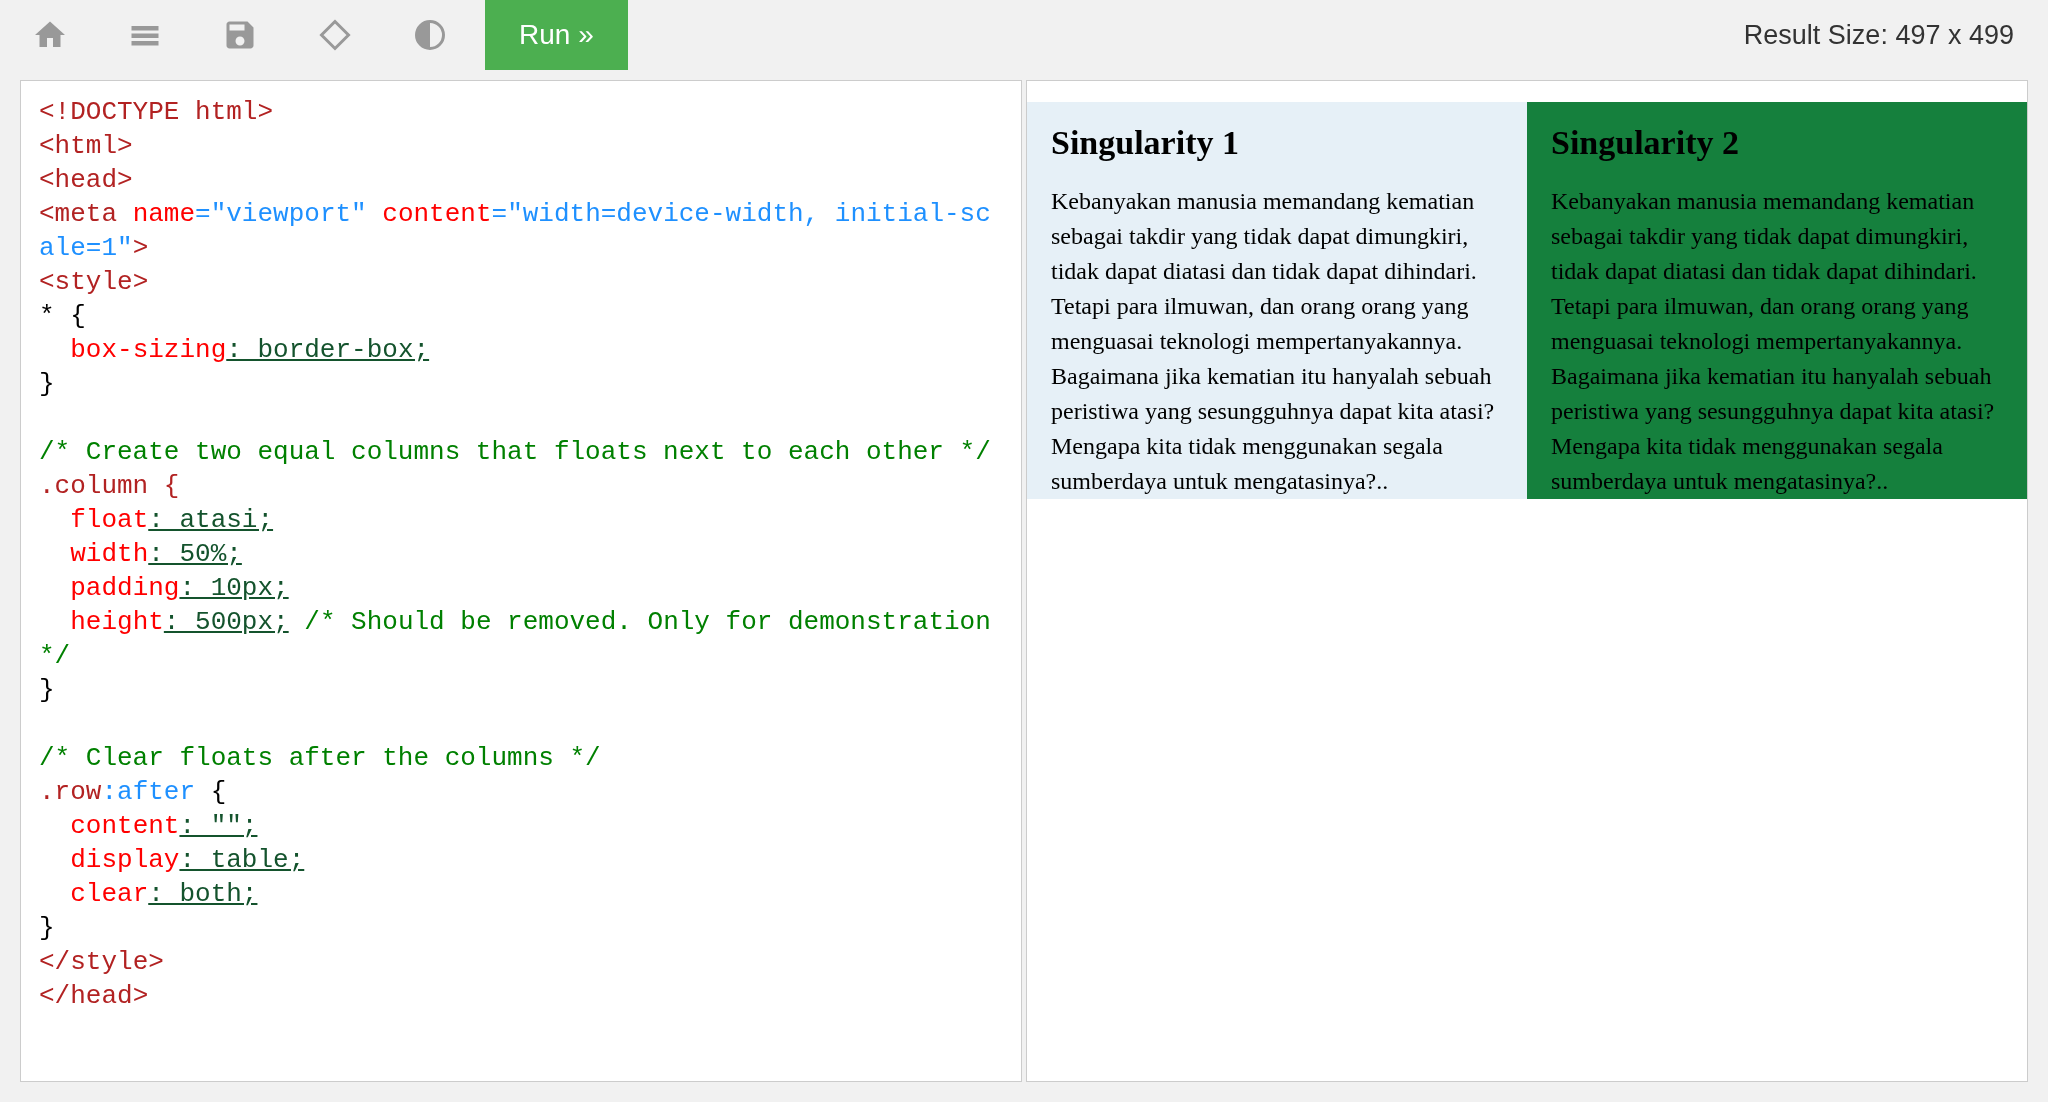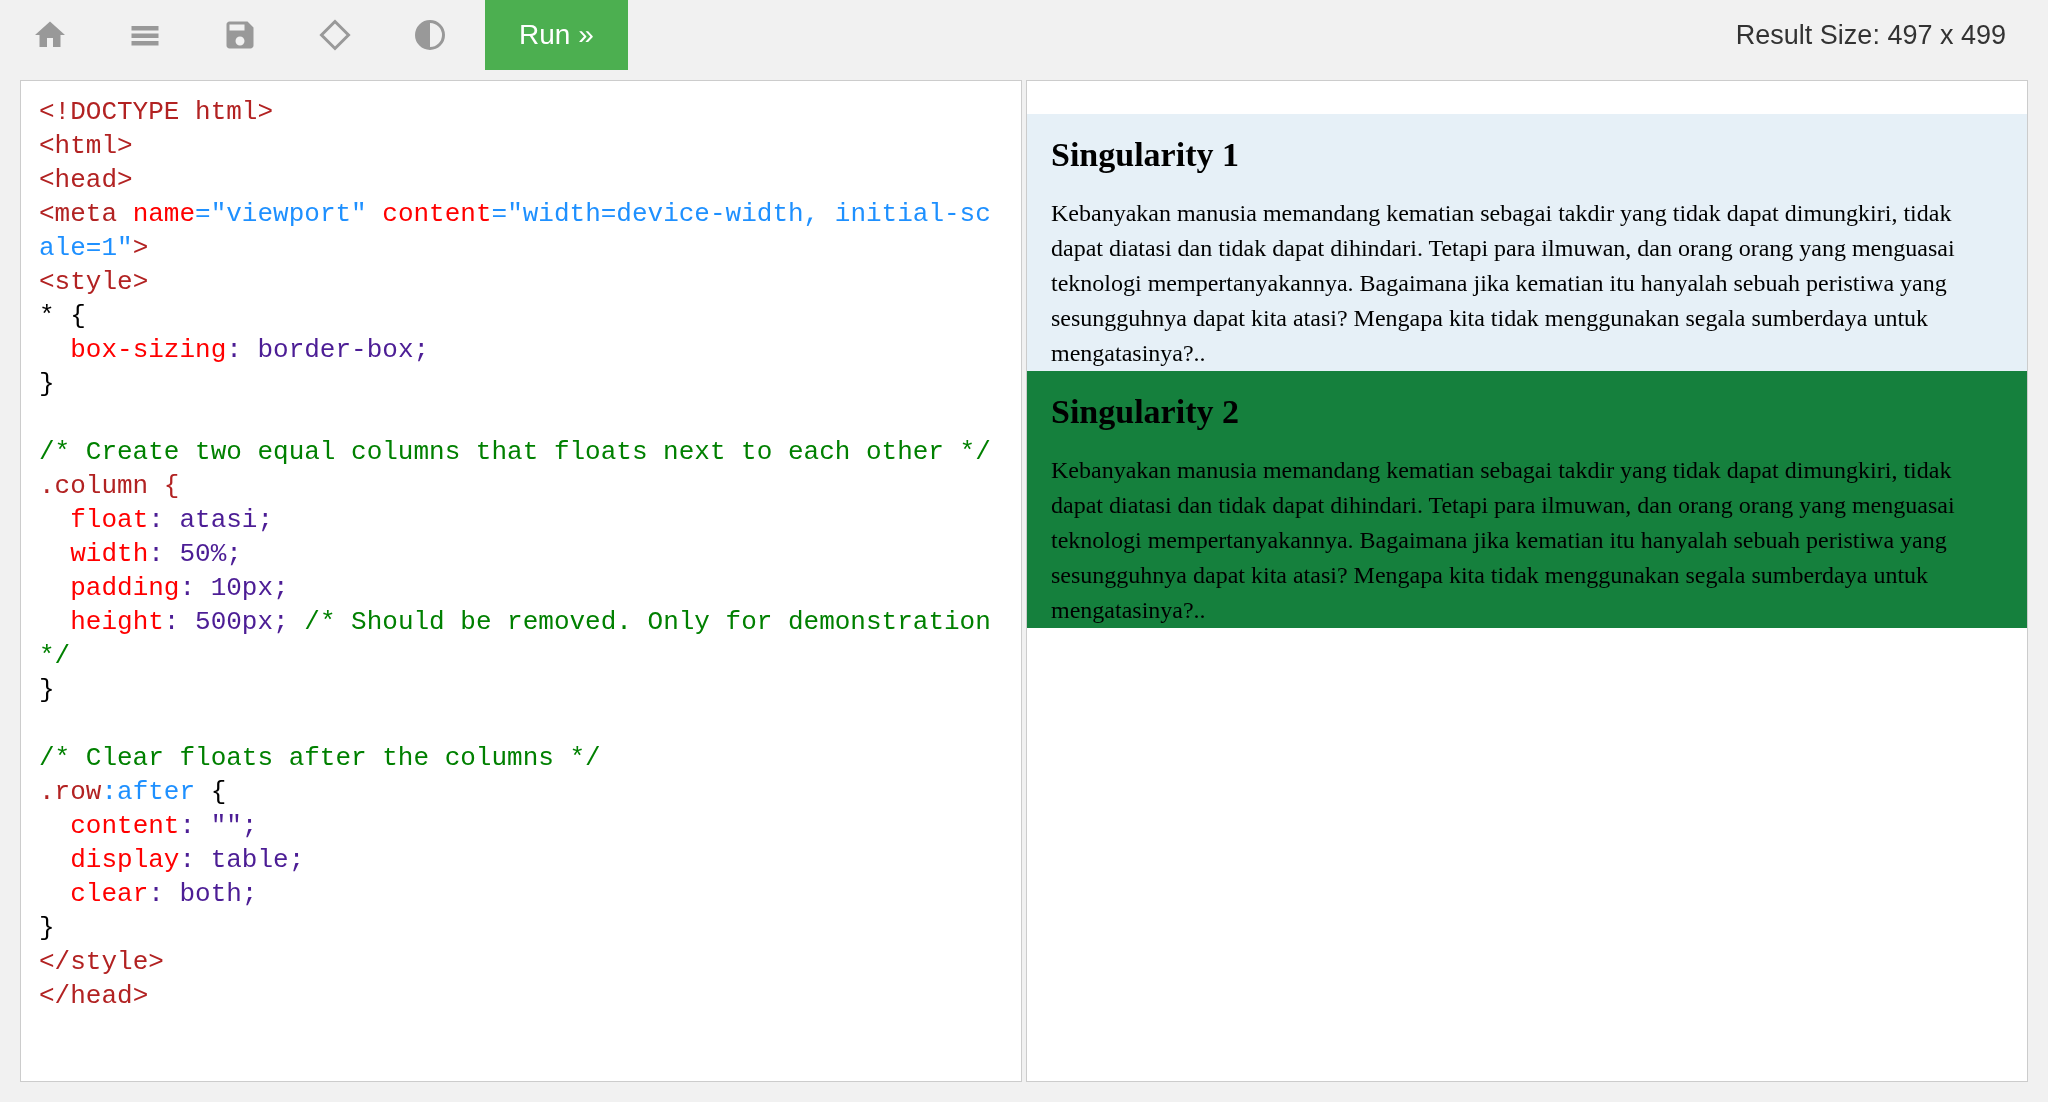--- a/index.html
+++ b/index.html
@@ -35,21 +35,21 @@
   height: 70px;
   padding: 0 34px;
   display: flex;
   align-items: center;
   font-size: 28px;
   cursor: pointer;
   margin-left: -10px;
 }
 .result-size {
   position: absolute;
-  right: 42px;
+  right: 34px;
   font-size: 27px;
   color: #333;
 }
 .main {
   display: flex;
   padding: 10px 20px 20px 20px;
   gap: 4px;
   height: calc(100% - 70px);
 }
 .pane {
@@ -68,35 +68,35 @@
   white-space: pre-wrap;
   word-break: break-all;
   color: #000;
 }
 .tok-cm { color: #008000; }
 .tok-tag { color: #B22222; }
 .tok-attr { color: #ff0000; }
 .tok-val { color: #1e90ff; }
 .tok-sel { color: #b22222; }
 .tok-prop { color: #ff0000; }
-.tok-css { color: #4c1d95; }
+.tok-css { color: #14532d; text-decoration: underline; }
 .tok-pseudo { color: #1e90ff; }
 
 .preview {
   font-family: Georgia, "Times New Roman", serif;
   padding: 20px 24px 0 24px;
   color: #000;
 }
 .preview h2.page-title {
   font-size: 42px;
   font-weight: bold;
   margin-bottom: 28px;
   font-family: Georgia, serif;
 }
-.row { display: flex; margin: 13px -24px; flex-direction: column; }
+.row { display: flex; margin: 1px -24px; }
 .col { flex: 1; padding: 22px 24px 0 24px; }
 .col.left { background: #e6f0f7; }
 .col.right { background: #15803d; }
 .col h2 {
   font-size: 34px;
   font-weight: bold;
   margin-bottom: 22px;
   font-family: Georgia, serif;
 }
 .col p {

